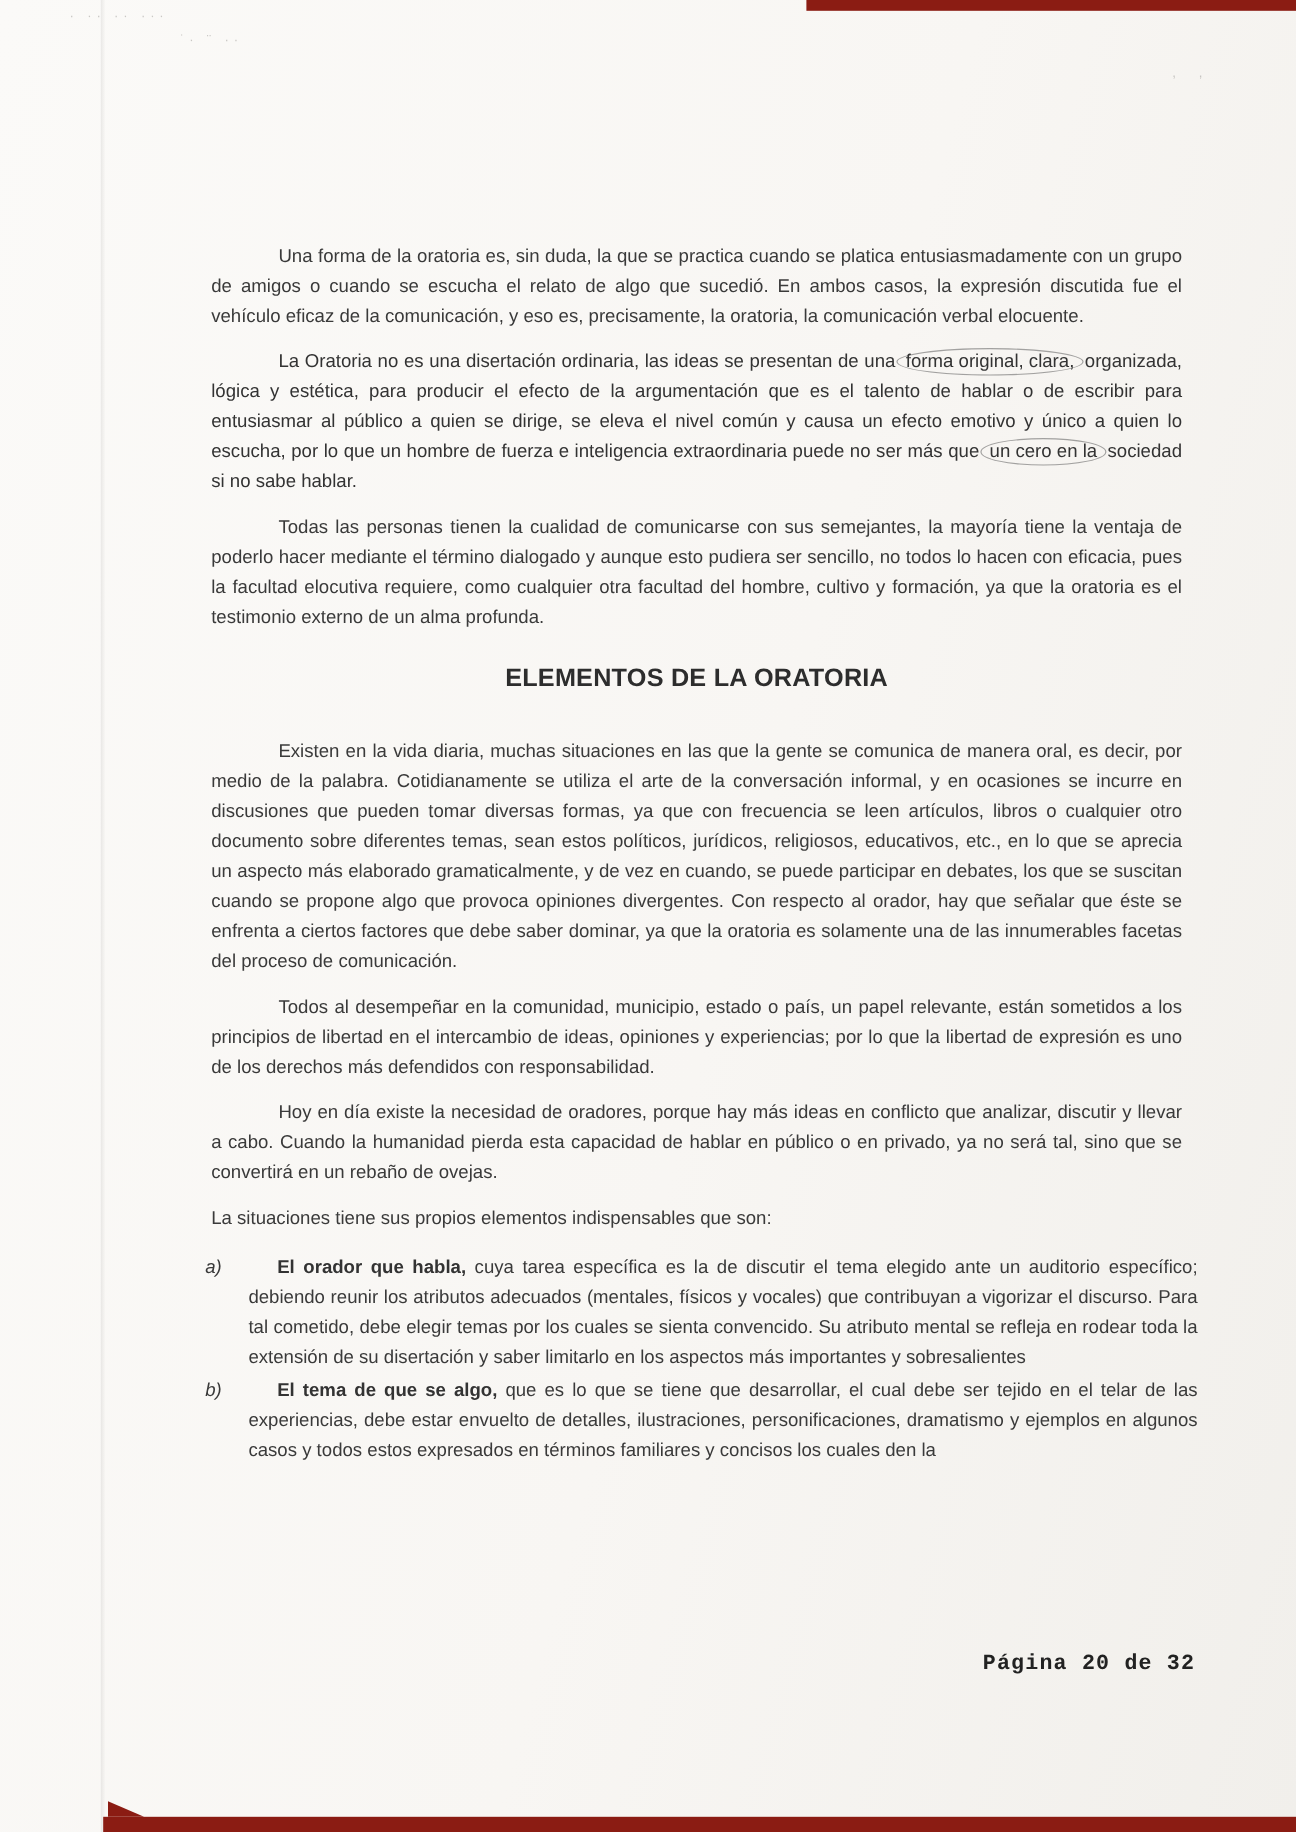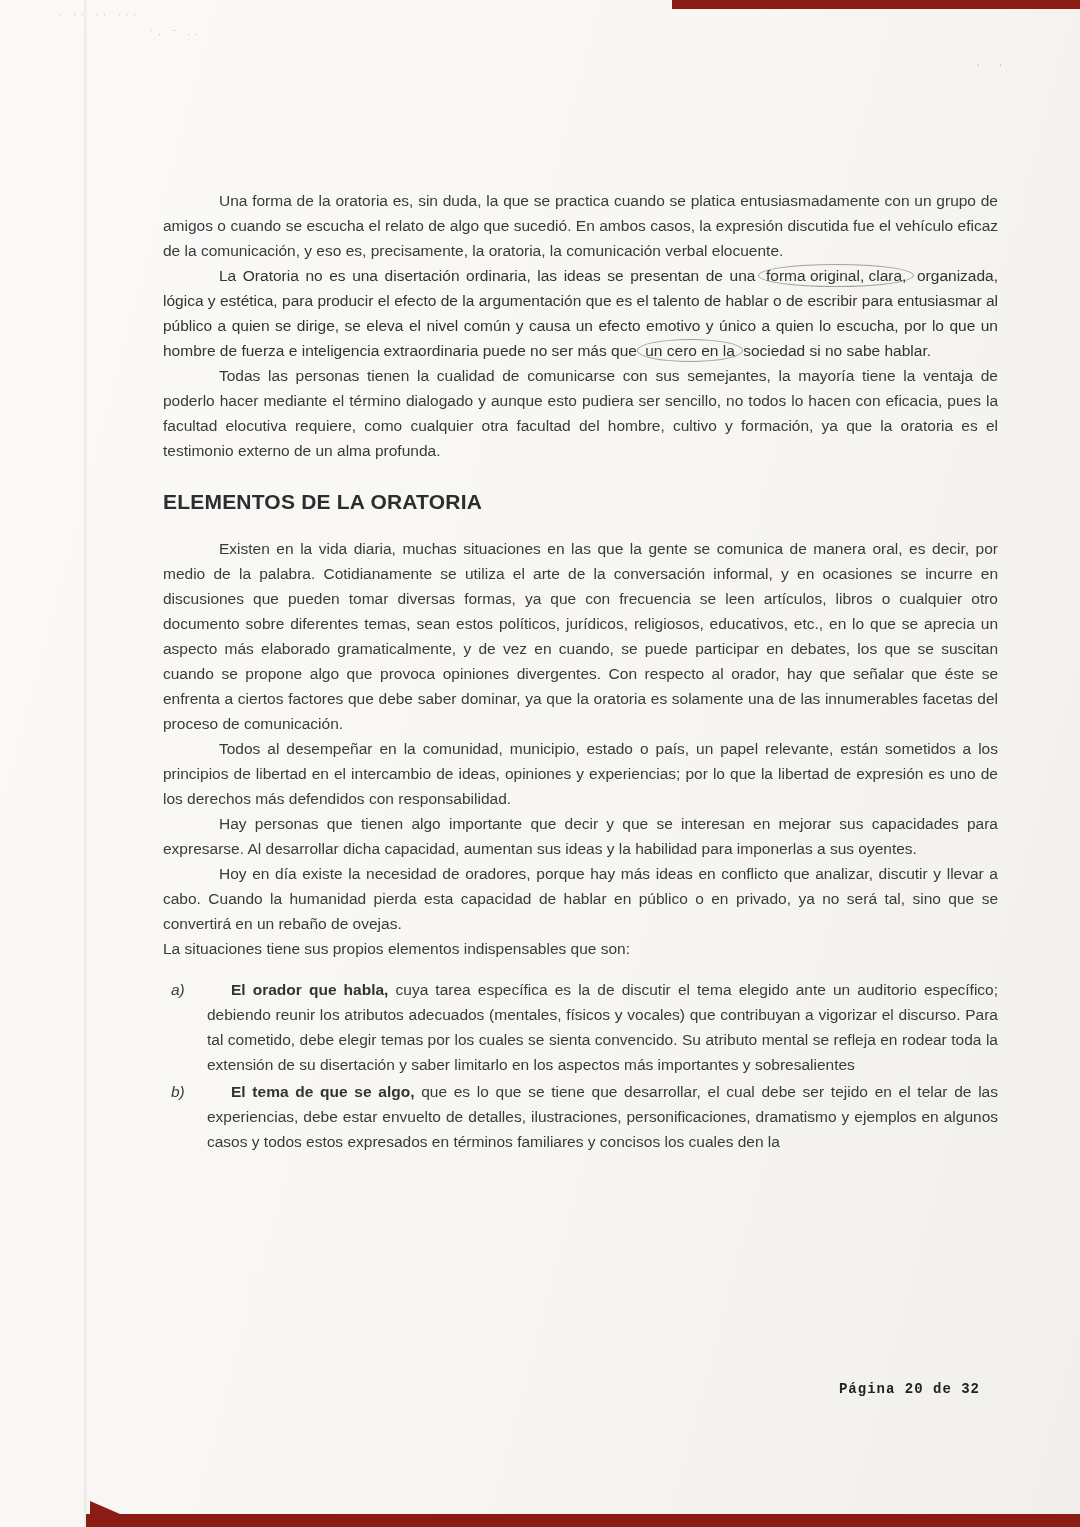--- a/index.html
+++ b/index.html
@@ -33,42 +33,42 @@
     position:absolute;color:#8f8d89;opacity:.45;
     font-size:11px;letter-spacing:4px;white-space:nowrap;
   }
   .smudge.s1{left:58px;top:8px;}
   .smudge.s2{left:150px;top:28px;}
   .smudge.s3{right:70px;top:55px;letter-spacing:8px;}
   .content{
     position:absolute;left:163px;right:82px;top:188px;
     font-size:15.5px;line-height:25px;text-align:justify;
   }
-  .content p{margin:0;}
+  .content p{margin:13px;}
   .indent{text-indent:56px;}
   .bold{font-weight:normal;color:#333;}
   .circ{
     display:inline-block;text-indent:0;
     padding:0 7px;margin:0 -4px;
     border:1.5px solid rgba(105,105,105,.6);
     border-radius:50%;
     line-height:21px;
   }
   .heading{
     font-size:21px;font-weight:bold;color:#2d2d2d;
-    margin:26px 0 22px;letter-spacing:.2px;text-align:left;
+    margin:26px 0 36px;letter-spacing:.2px;text-align:center;
   }
   .list{margin-top:16px;}
   .list-item{position:relative;padding-left:44px;margin-bottom:2px;}
   .list-label{position:absolute;left:8px;top:0;font-style:italic;}
   .list-lead{font-weight:bold;color:#333;margin-left:24px;}
   .footer{
-    position:absolute;right:100px;bottom:130px;
+    position:absolute;right:84px;bottom:130px;
     font-family:"Liberation Mono","DejaVu Sans Mono",monospace;
-    font-weight:bold;font-size:14px;letter-spacing:1px;color:#222;
+    font-weight:bold;font-size:18px;letter-spacing:1px;color:#222;
   }
 </style>
 </head>
 <body>
 
 <div class="page">
 
   <div class="edge-shade"></div>
   <div class="bar-top"></div>
 
@@ -84,21 +84,20 @@
 
 
     <p class="indent"><span>Todas las personas tienen la cualidad de comunicarse con sus semejantes, la mayoría tiene la ventaja de poderlo hacer mediante el término dialogado y aunque esto pudiera ser sencillo, no todos lo hacen con eficacia, pues la facultad elocutiva requiere, como cualquier otra facultad del hombre, cultivo y formación, ya que la oratoria es el testimonio externo de un alma profunda.</span></p>
 
     <h2 class="heading">ELEMENTOS DE LA ORATORIA</h2>
 
     <p class="indent"><span>Existen en la vida diaria, muchas situaciones en las que la gente se comunica de manera oral, es decir, por medio de la palabra. Cotidianamente se utiliza el arte de la conversación informal, y en ocasiones se incurre en discusiones que pueden tomar diversas formas, ya que con frecuencia se leen artículos, libros o cualquier otro documento sobre diferentes temas, sean estos políticos, jurídicos, religiosos, educativos, etc., en lo que se aprecia un aspecto más elaborado gramaticalmente, y de vez en cuando, se puede participar en debates, los que se suscitan cuando se propone algo que provoca opiniones divergentes. Con respecto al orador, hay que señalar que éste se enfrenta a ciertos factores que debe saber dominar, ya que la oratoria es solamente una de las innumerables facetas del proceso de comunicación.</span></p>
 
     <p class="indent"><span>Todos al desempeñar en la comunidad, municipio, estado o país, un papel relevante, están sometidos a los principios de libertad en el intercambio de ideas, opiniones y experiencias; por lo que la libertad de expresión es uno de los derechos más defendidos con responsabilidad.</span></p>
 
-    <p class="indent"><span>Hay personas que tienen algo importante que decir y que se interesan en mejorar sus capacidades para expresarse. Al desarrollar dicha capacidad, aumentan sus ideas y la habilidad para imponerlas a sus oyentes.</span></p>
 
     <p class="indent"><span>Hoy en día existe la necesidad de oradores, porque hay más ideas en conflicto que analizar, discutir y llevar a cabo. Cuando la humanidad pierda esta capacidad de hablar en público o en privado, ya no será tal, sino que se convertirá en un rebaño de ovejas.</span></p>
 
     <p><span>La situaciones tiene sus propios elementos indispensables que son:</span></p>
 
     <div class="list">
 
       <div class="list-item">
         <span class="list-label">a)</span><span class="list-lead">El orador que habla,</span><span> cuya tarea específica es la de discutir el tema elegido ante un auditorio específico; debiendo reunir los atributos adecuados (mentales, físicos y vocales) que contribuyan a vigorizar el discurso. Para tal cometido, debe elegir temas por los cuales se sienta convencido. Su atributo mental se refleja en rodear toda la extensión de su disertación y saber limitarlo en los aspectos más importantes y sobresalientes</span>
       </div>

